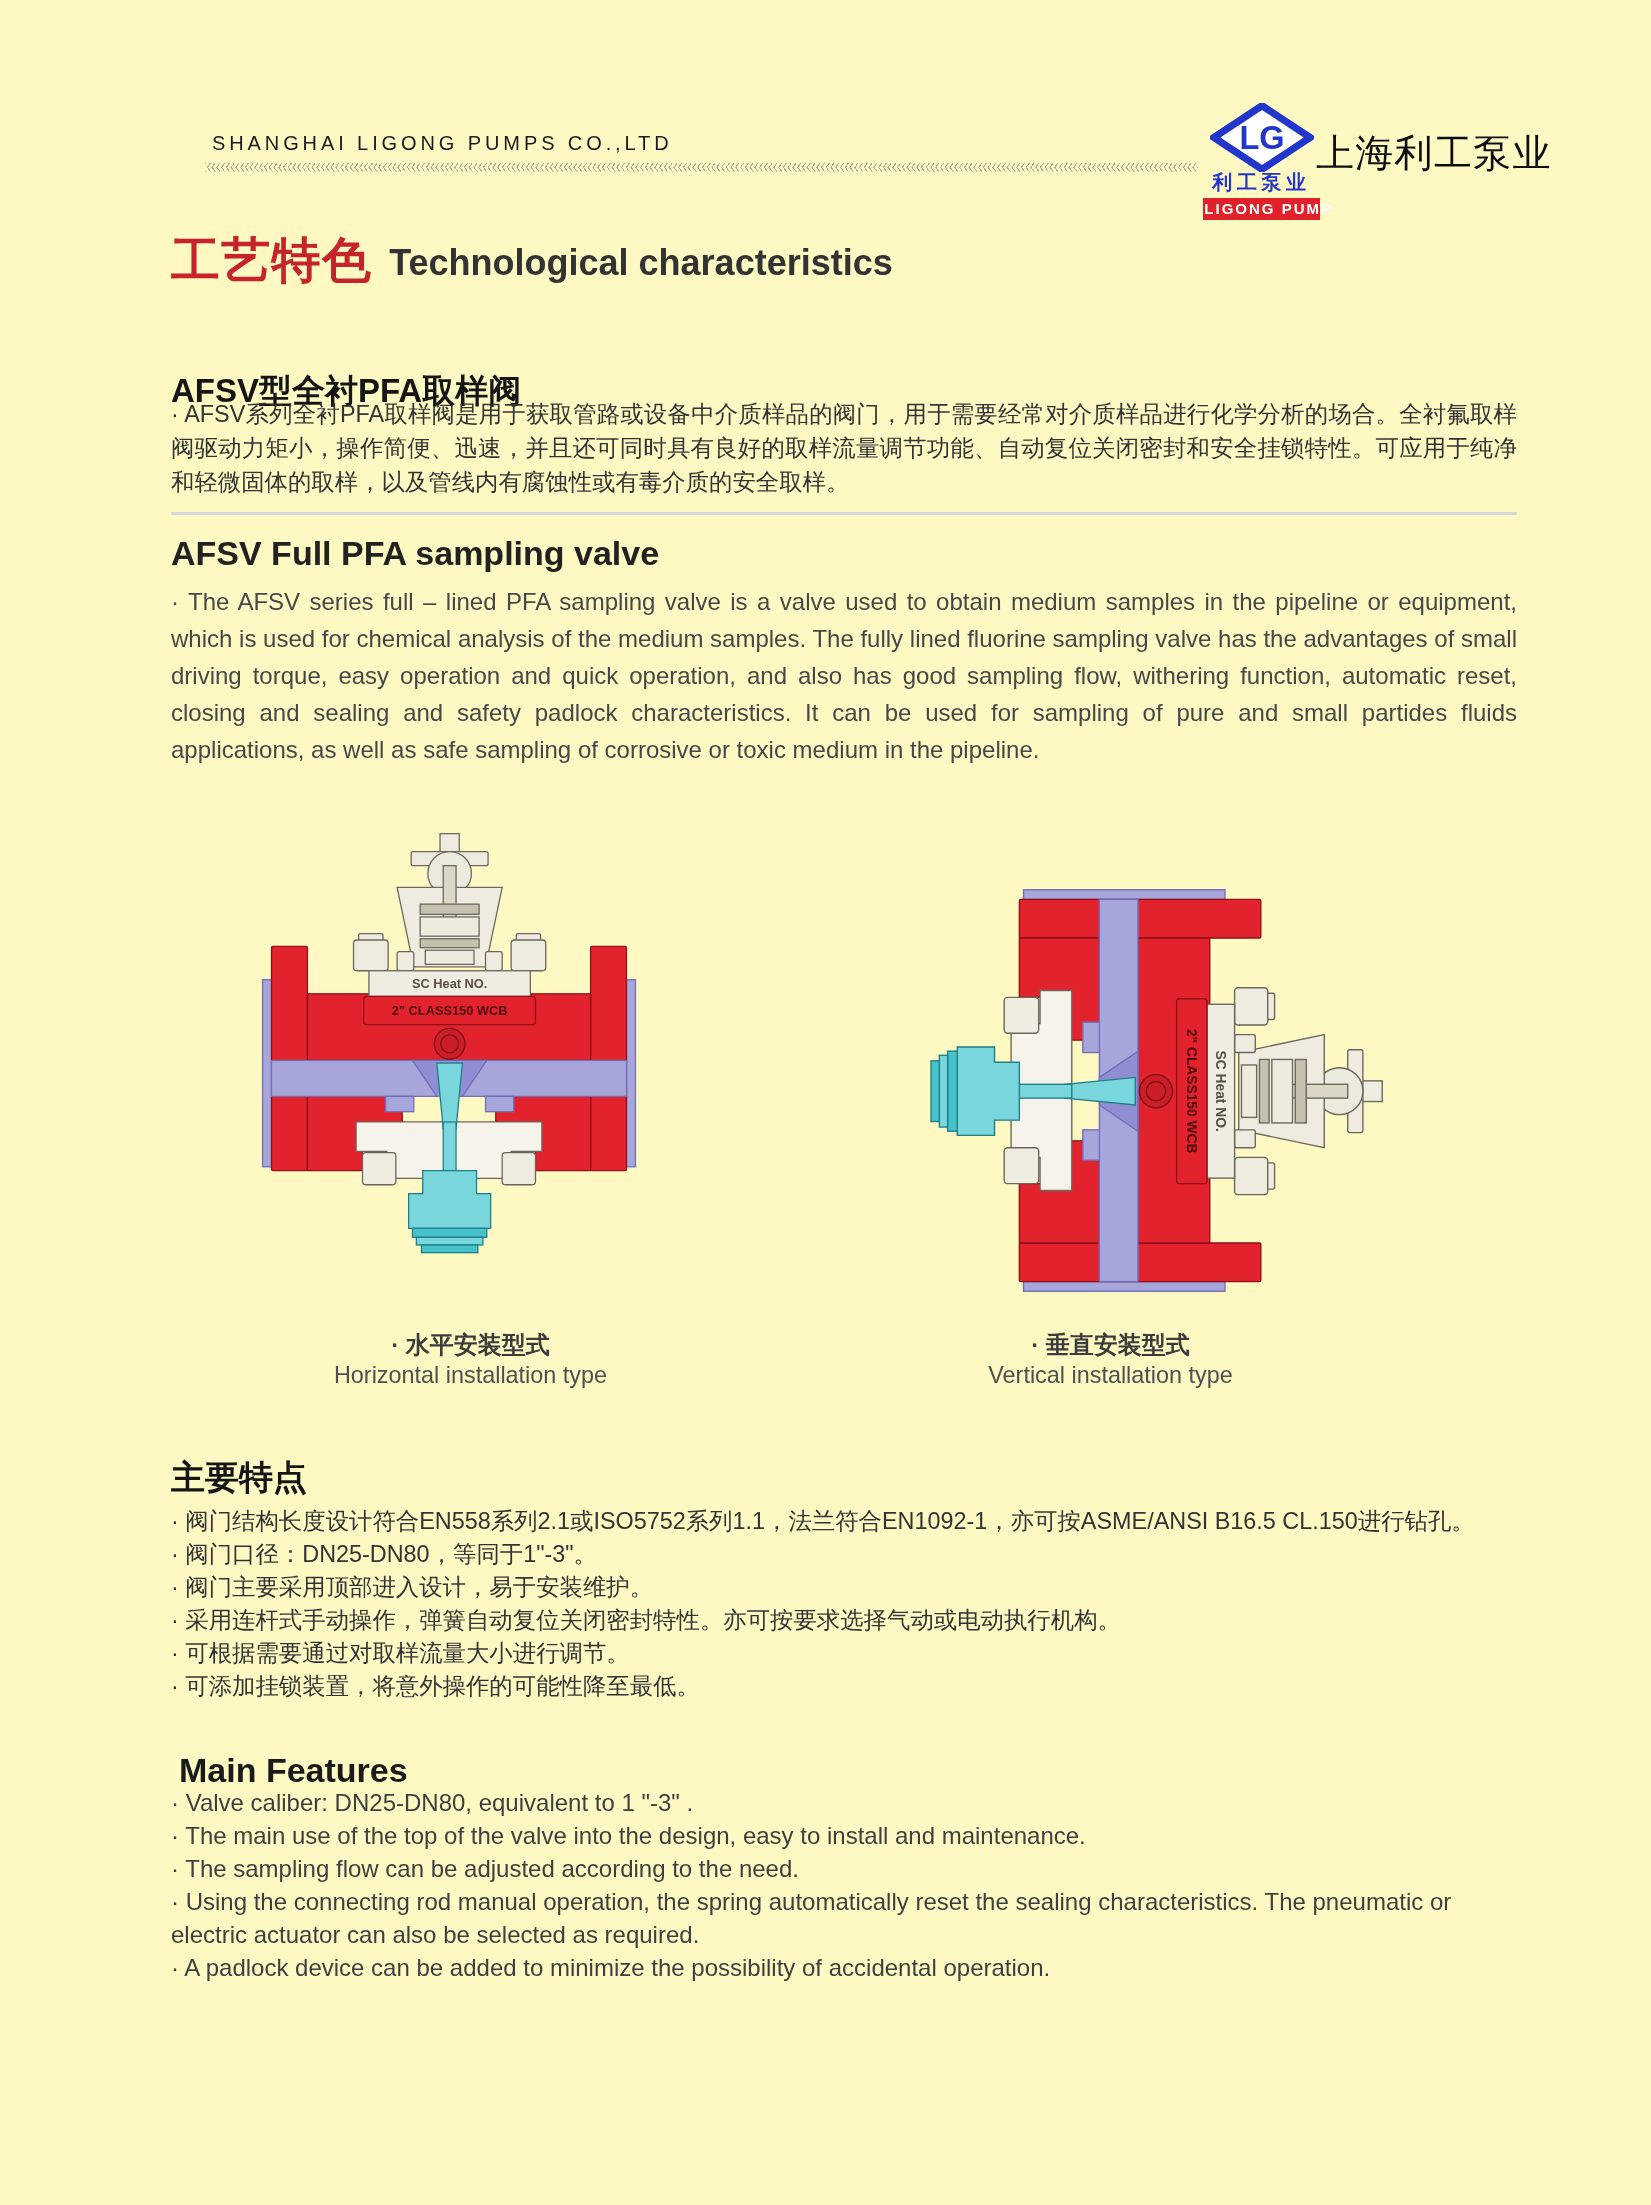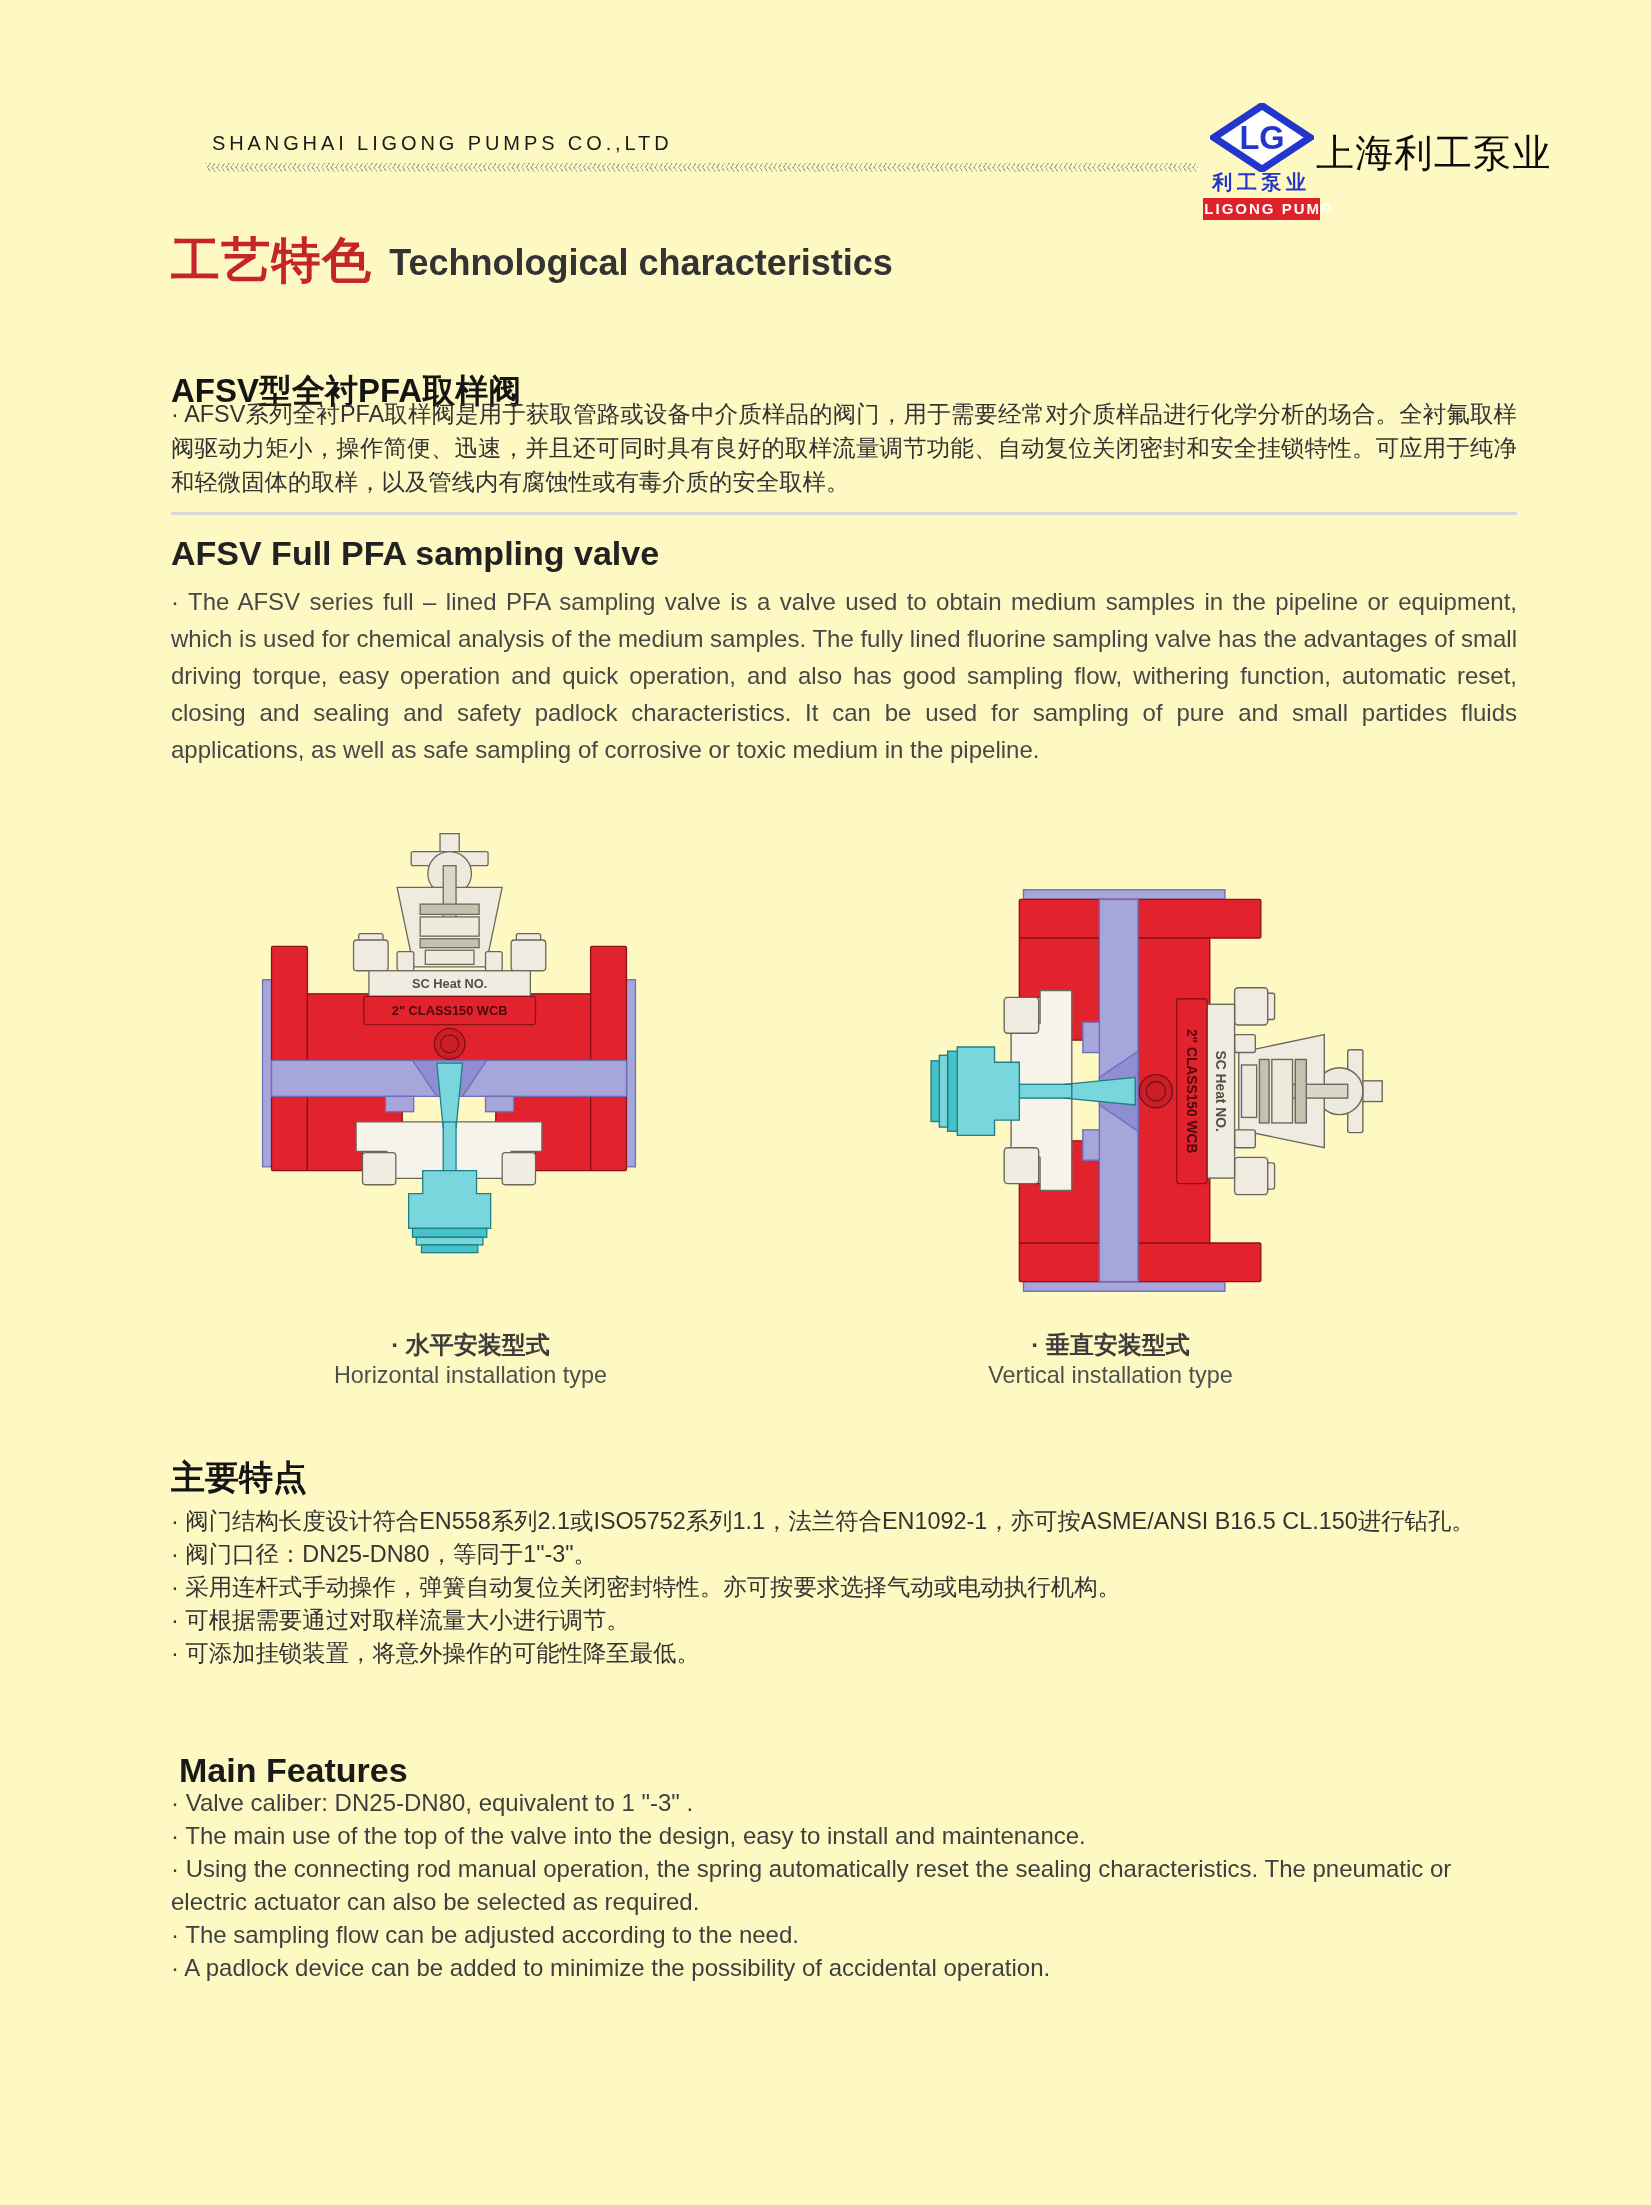--- a/index.html
+++ b/index.html
@@ -203,28 +203,29 @@
   </div>
   <div class="abs caption caption-right">
     <div class="caption-cn">· 垂直安装型式</div>
     <div class="caption-en">Vertical installation type</div>
   </div>
 
   <div class="abs sec-heading feat-cn-heading">主要特点</div>
   <div class="abs feat-cn-list">
     <p class="feat-item">·  阀门结构长度设计符合EN558系列2.1或ISO5752系列1.1，法兰符合EN1092-1，亦可按ASME/ANSI B16.5 CL.150进行钻孔。</p>
     <p class="feat-item">·  阀门口径：DN25-DN80，等同于1"-3"。</p>
+    <p class="feat-item">·  阀门主要采用顶部进入设计，易于安装维护。</p>
     <p class="feat-item">·  采用连杆式手动操作，弹簧自动复位关闭密封特性。亦可按要求选择气动或电动执行机构。</p>
     <p class="feat-item">·  可根据需要通过对取样流量大小进行调节。</p>
     <p class="feat-item">·  可添加挂锁装置，将意外操作的可能性降至最低。</p>
   </div>
 
   <div class="abs feat-en-heading">Main Features</div>
   <div class="abs feat-en-list">
     <p class="feat-item">·  Valve caliber: DN25-DN80, equivalent to 1 "-3" .</p>
     <p class="feat-item">·  The main use of the top of the valve into the design, easy to install and maintenance.</p>
+    <p class="feat-item">·  The sampling flow can be adjusted according to the need.</p>
     <p class="feat-item">·  Using the connecting rod manual operation, the spring automatically reset the sealing characteristics. The pneumatic or electric actuator can also be selected as required.</p>
-    <p class="feat-item">·  The sampling flow can be adjusted according to the need.</p>
     <p class="feat-item">·  A padlock device can be added to minimize the possibility of accidental operation.</p>
   </div>
 
 </div>
 
 
 </body></html>

